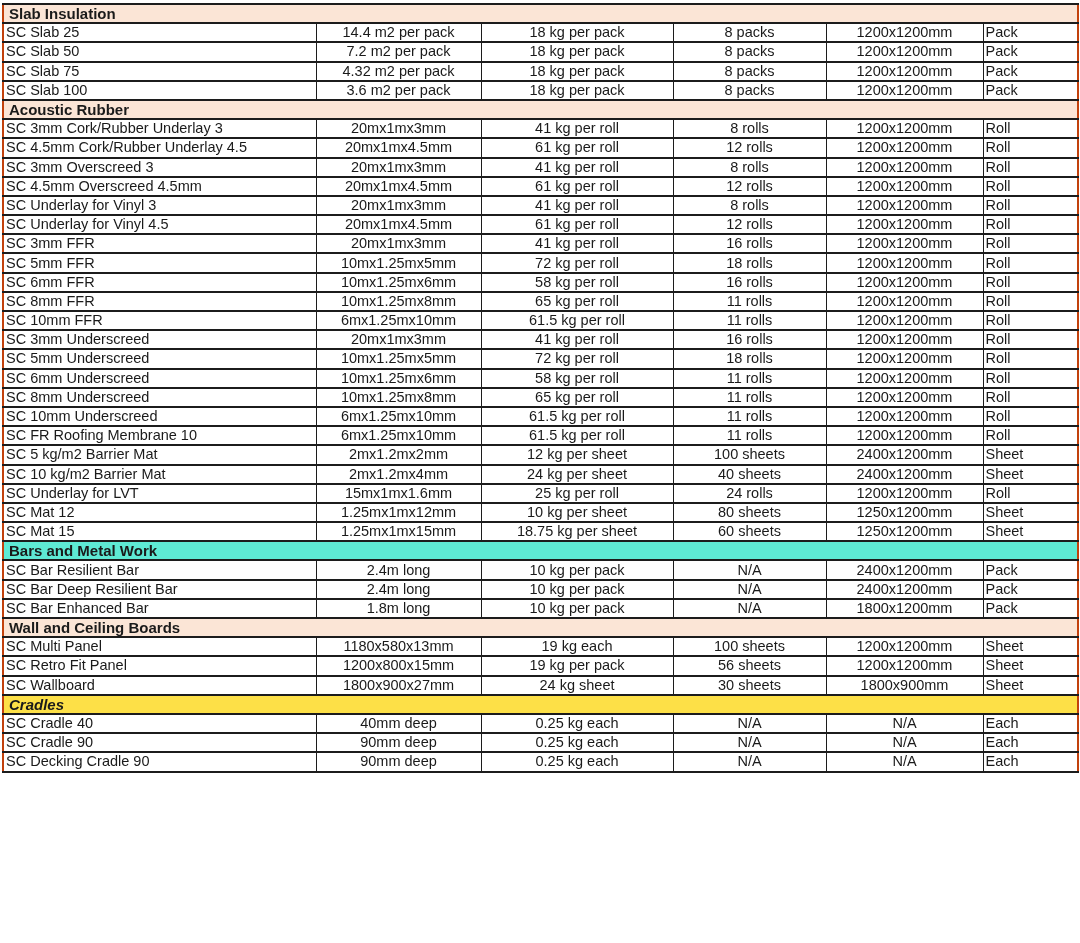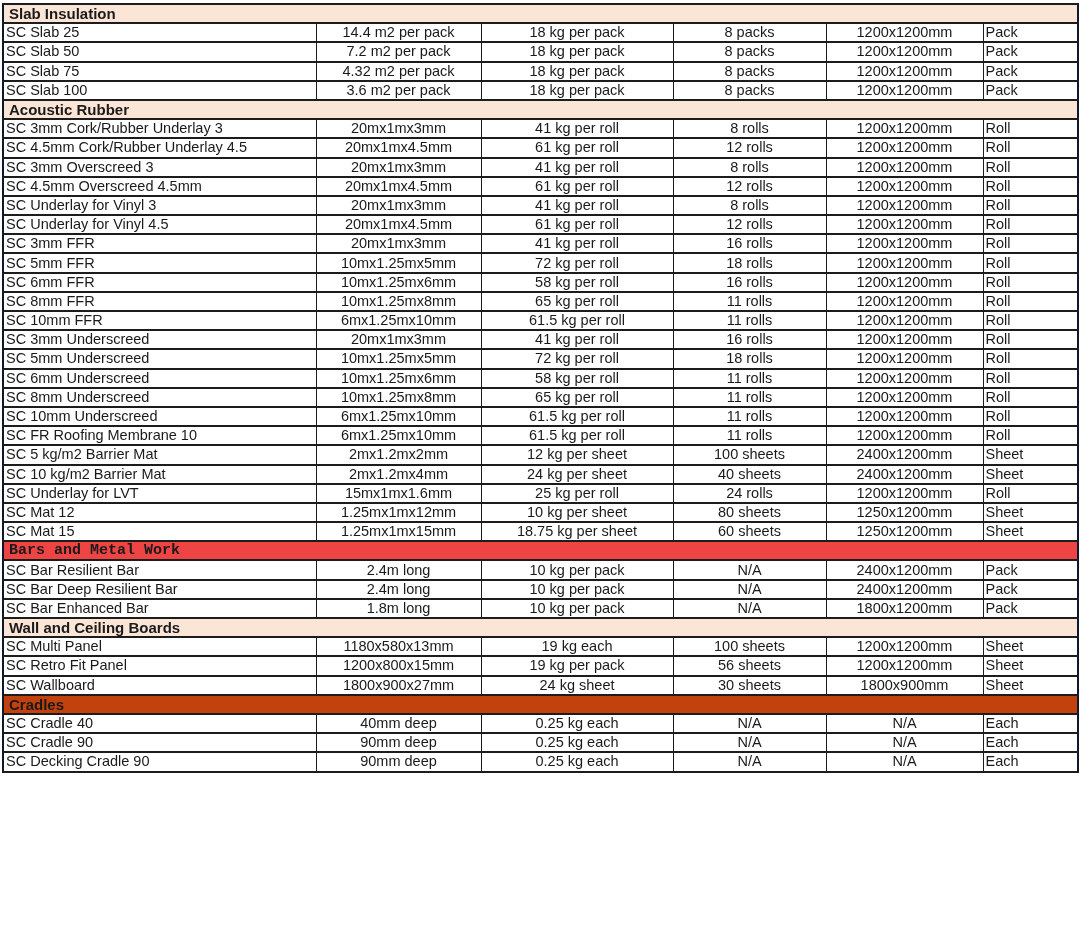--- a/index.html
+++ b/index.html
@@ -14,21 +14,21 @@
   }
   .sheet {
     position: absolute;
     top: 3px;
     left: 2px;
   }
   table.spec {
     border-collapse: collapse;
     table-layout: fixed;
     width: 1075px;
-    border: 2px solid #0f172a;
+    border: 2px solid #c2410c;
   }
   table.spec td {
     border-top: 2px solid #1c1c1c;
     border-bottom: 2px solid #1c1c1c;
     border-left: 1.5px solid #1c1c1c;
     border-right: 1.5px solid #1c1c1c;
     height: 17.2px;
     padding: 0 2px;
     font-size: 14.5px;
     line-height: 17px;
@@ -268,21 +268,21 @@
         </tr>
         <tr>
           <td class="c-name">SC Mat 15</td>
           <td class="c-size">1.25mx1mx15mm</td>
           <td class="c-weight">18.75 kg per sheet</td>
           <td class="c-qty">60 sheets</td>
           <td class="c-pallet">1250x1200mm</td>
           <td class="c-unit">Sheet</td>
         </tr>
         <tr class="section-row">
-          <td colspan="6" style="background: #ef4444; font-family: Liberation Mono, monospace;">Bars and Metal Work</td>
+          <td colspan="6" style="background: #5eead4;">Bars and Metal Work</td>
         </tr>
         <tr>
           <td class="c-name">SC Bar Resilient Bar</td>
           <td class="c-size">2.4m long</td>
           <td class="c-weight">10 kg per pack</td>
           <td class="c-qty">N/A</td>
           <td class="c-pallet">2400x1200mm</td>
           <td class="c-unit">Pack</td>
         </tr>
         <tr>
@@ -322,21 +322,21 @@
         </tr>
         <tr>
           <td class="c-name">SC Wallboard</td>
           <td class="c-size">1800x900x27mm</td>
           <td class="c-weight">24 kg sheet</td>
           <td class="c-qty">30 sheets</td>
           <td class="c-pallet">1800x900mm</td>
           <td class="c-unit">Sheet</td>
         </tr>
         <tr class="section-row">
-          <td colspan="6" style="background: #c2410c;">Cradles</td>
+          <td colspan="6" style="background: #fde047; font-style: italic;">Cradles</td>
         </tr>
         <tr>
           <td class="c-name">SC Cradle 40</td>
           <td class="c-size">40mm deep</td>
           <td class="c-weight">0.25 kg each</td>
           <td class="c-qty">N/A</td>
           <td class="c-pallet">N/A</td>
           <td class="c-unit">Each</td>
         </tr>
         <tr>

